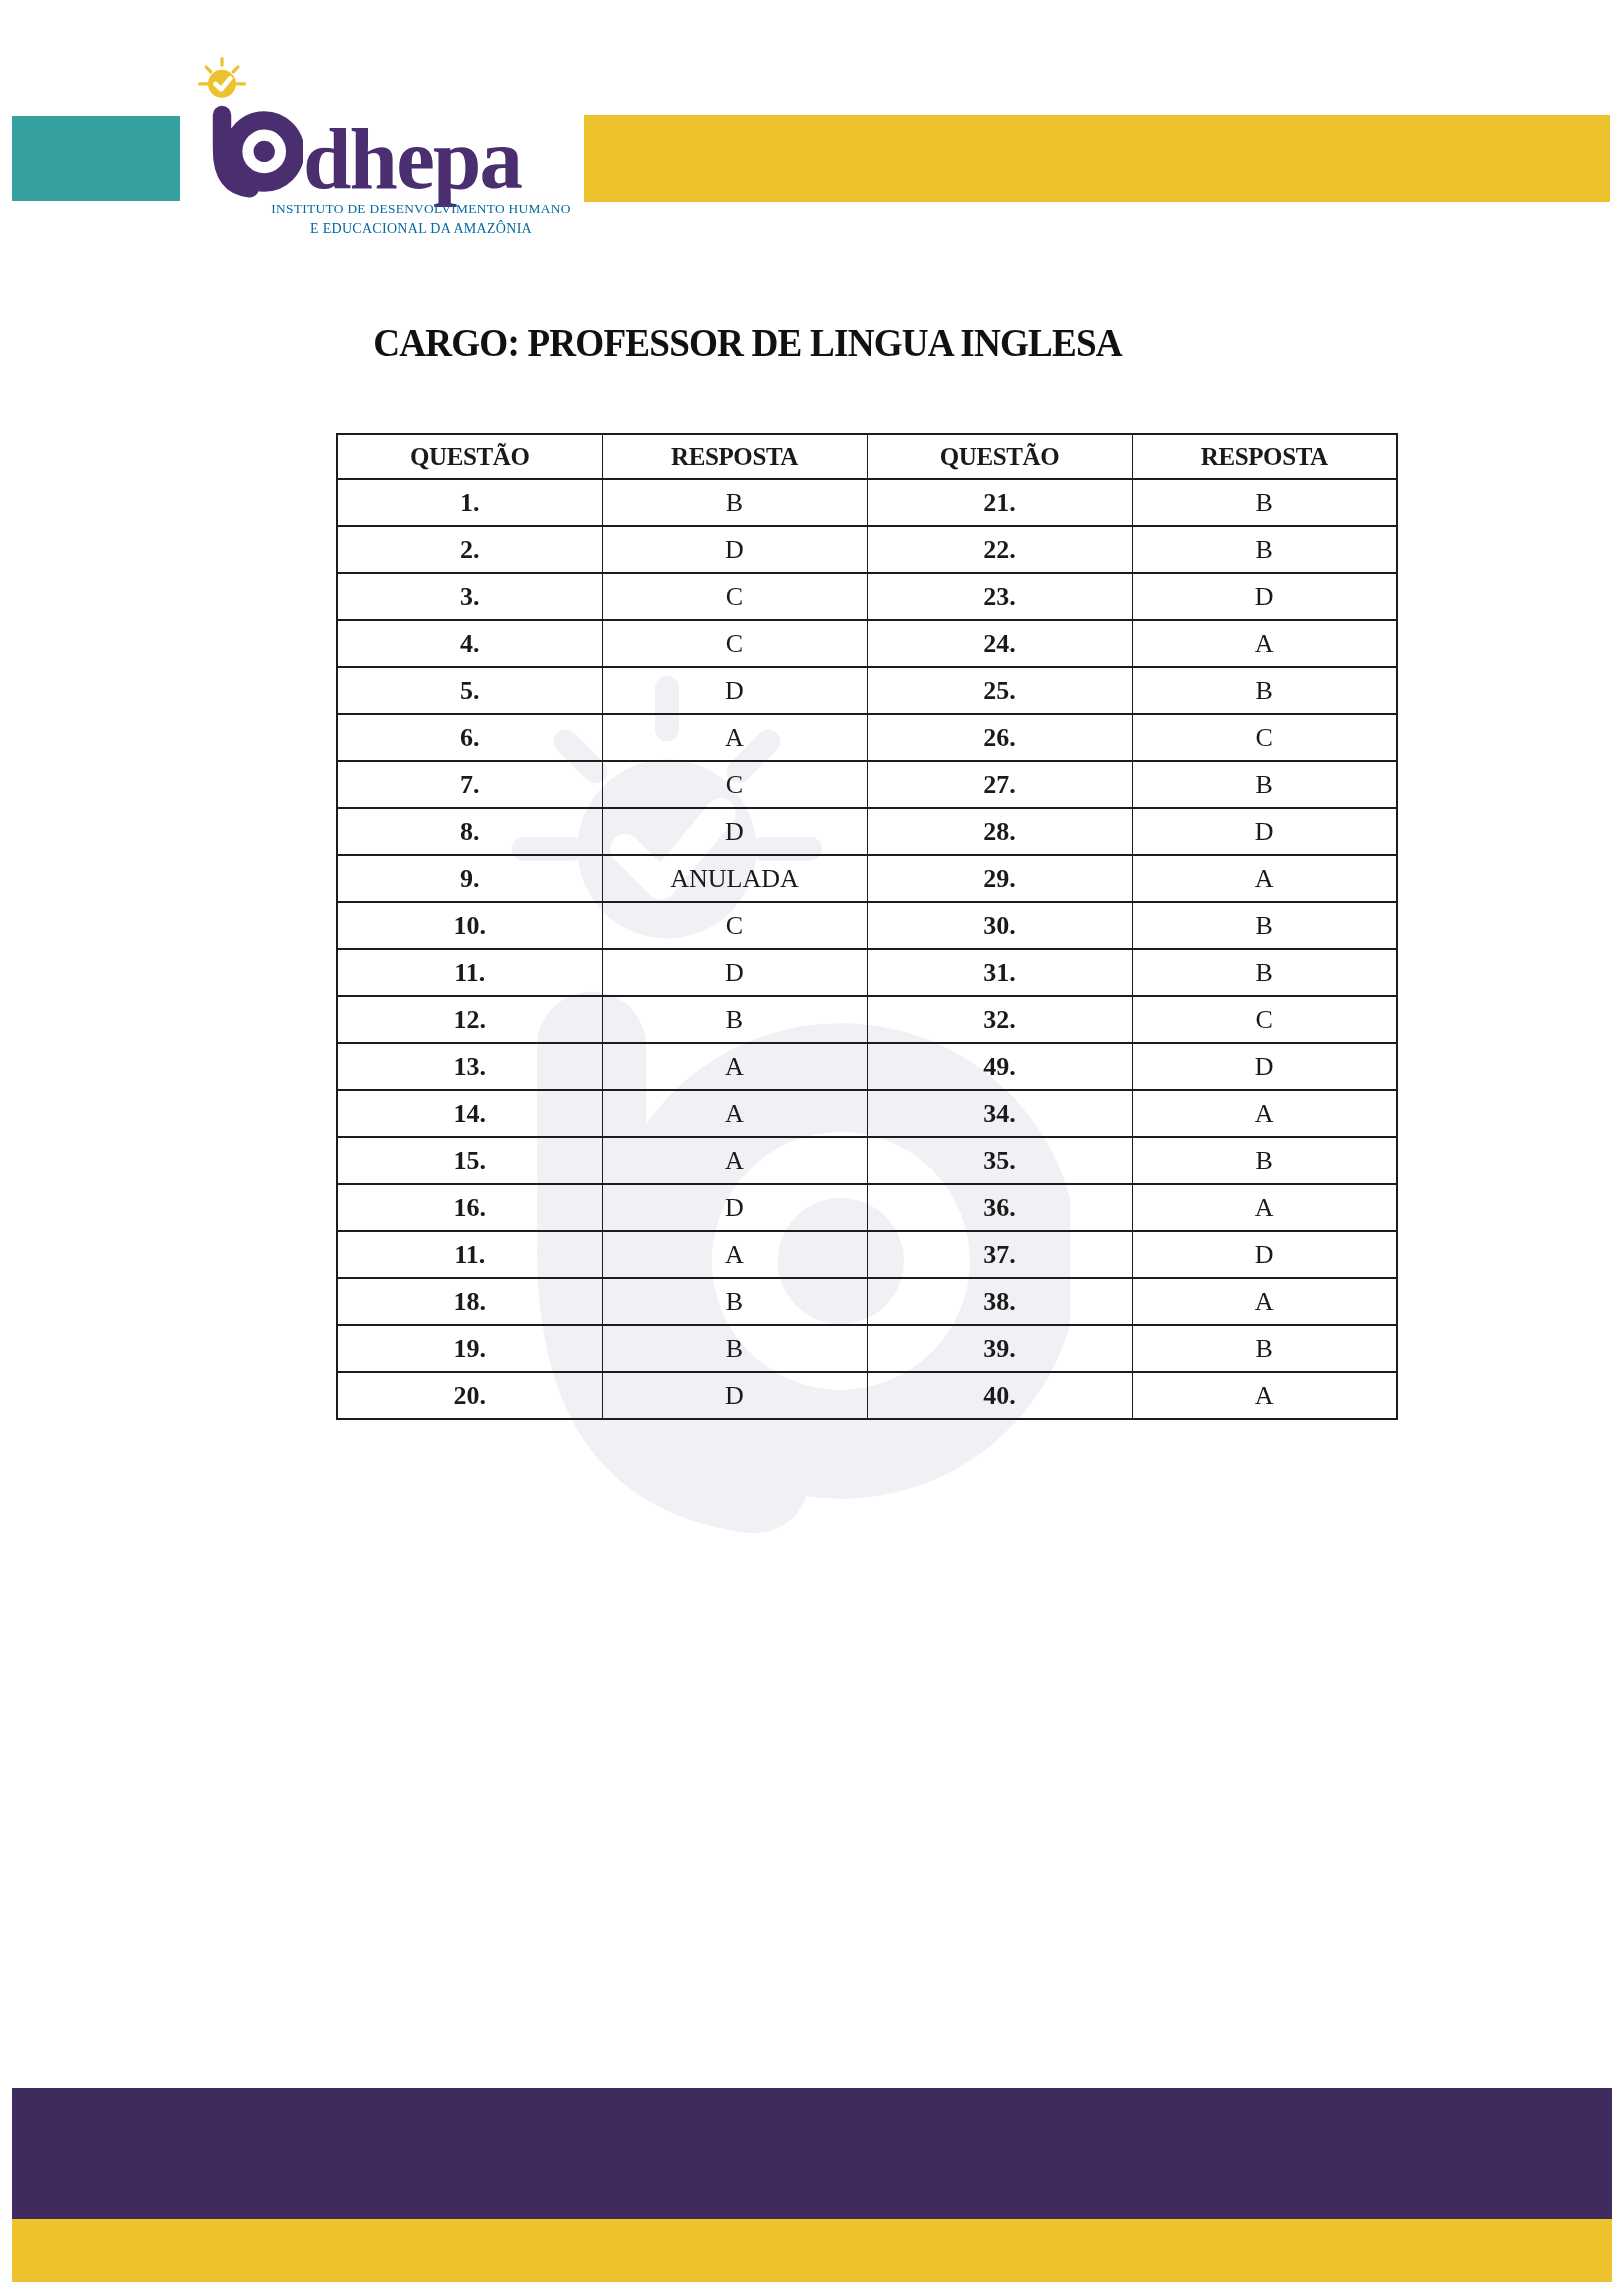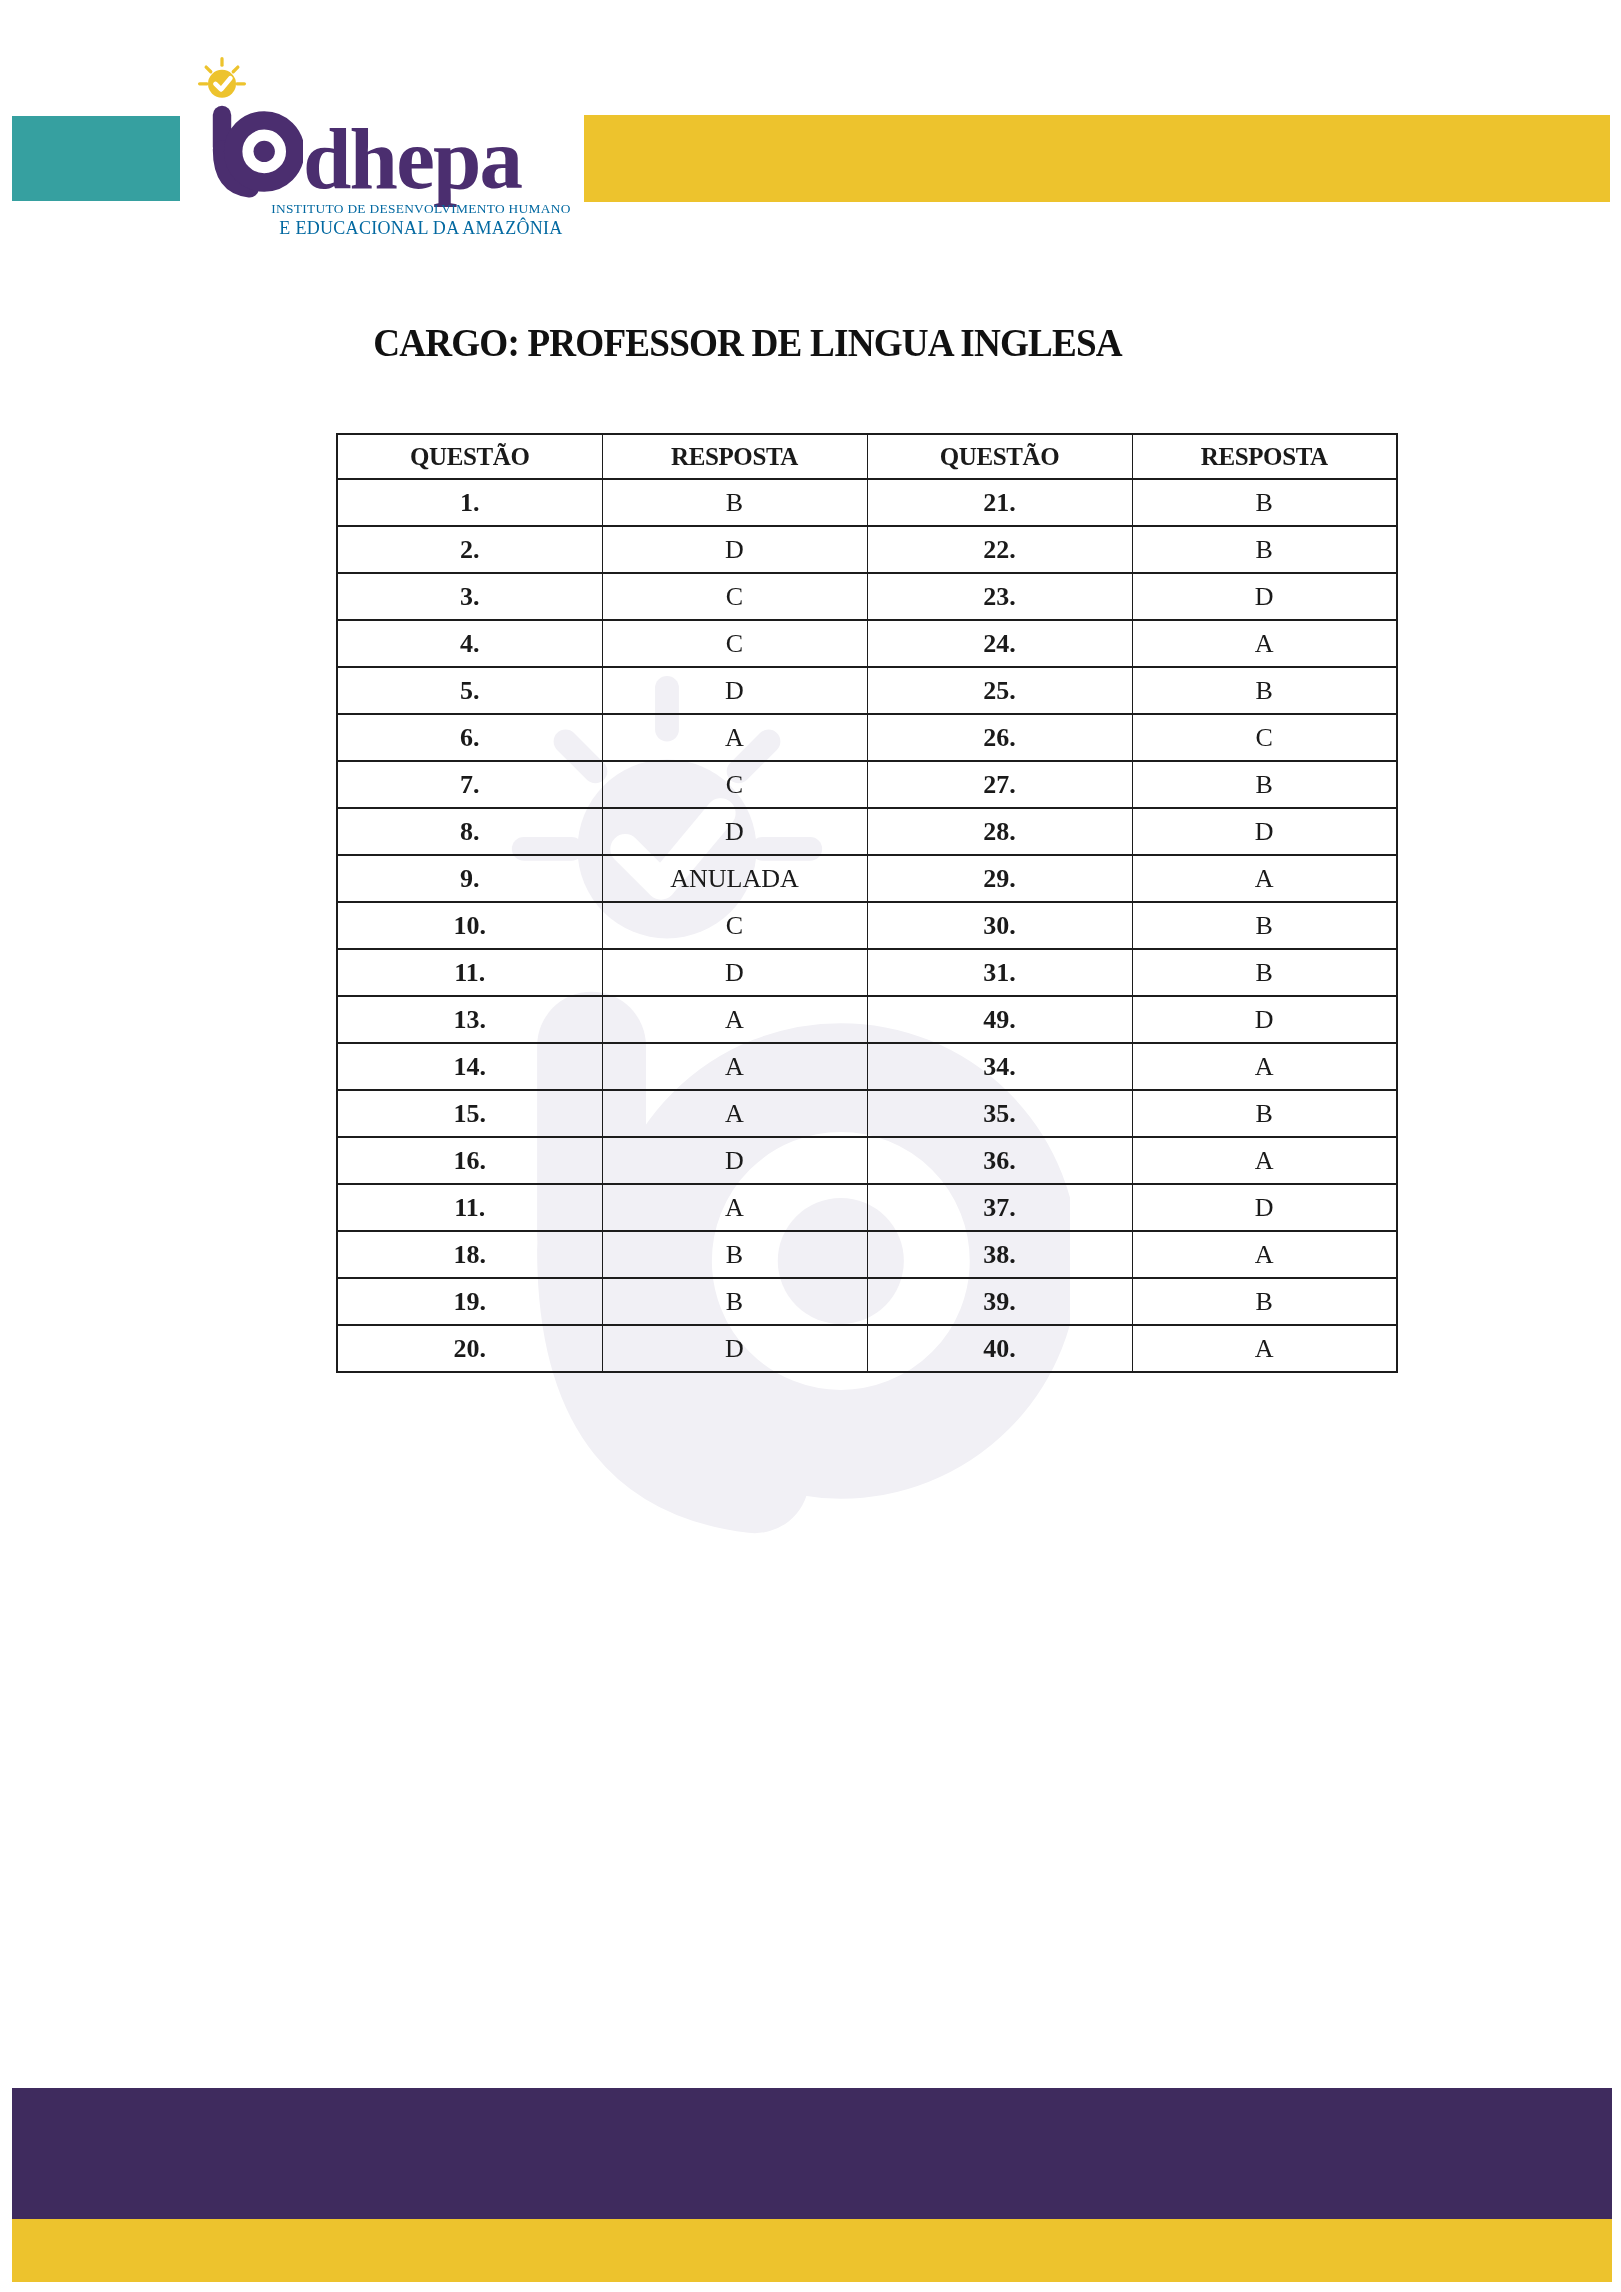--- a/index.html
+++ b/index.html
@@ -17,21 +17,21 @@
   .logo { position:absolute; left:188px; top:45px; width:421px; height:206px; }
   .bulb-svg   { position:absolute; left:6.3px;  top:9px;  width:56px;  height:56px; }
   .swirl-svg  { position:absolute; left:18px; top:56px; width:97px; height:97px; }
   .brand-text {
     position:absolute; left:115px; top:70px;
     font-size:87px; line-height:1; font-weight:bold;
     letter-spacing:-1.8px; color:#4B2E6F;
   }
   .tagline { position:absolute; left:54px; top:154px; width:358px; text-align:center; color:#0369a1; }
   .tagline .l1 { font-size:13.4px; letter-spacing:0.3px; line-height:19.7px; white-space:nowrap; }
-  .tagline .l2 { font-size:18px; letter-spacing:0.3px; line-height:19.7px; white-space:nowrap; }
+  .tagline .l2 { font-size:14px; letter-spacing:0.3px; line-height:19.7px; white-space:nowrap; }
 
   .swirl-stroke { stroke:#4B2E6F; fill:none; }
   .swirl-fill   { fill:#4B2E6F; }
   .bulb-circle  { fill:#EDC32D; }
   .bulb-check   { stroke:#ffffff; fill:none; stroke-linecap:round; stroke-linejoin:round; }
   .bulb-ray     { stroke:#EDC32D; stroke-linecap:round; }
 
   
   .doc-title {
     position:absolute; left:331px; top:319px; width:833px;
@@ -199,20 +199,26 @@
           <td class="q">30.</td>
           <td class="a">B</td>
         </tr>
         <tr>
           <td class="q">11.</td>
           <td class="a">D</td>
           <td class="q">31.</td>
           <td class="a">B</td>
         </tr>
         <tr>
+          <td class="q">12.</td>
+          <td class="a">B</td>
+          <td class="q">32.</td>
+          <td class="a">C</td>
+        </tr>
+        <tr>
           <td class="q">13.</td>
           <td class="a">A</td>
           <td class="q">49.</td>
           <td class="a">D</td>
         </tr>
         <tr>
           <td class="q">14.</td>
           <td class="a">A</td>
           <td class="q">34.</td>
           <td class="a">A</td>

